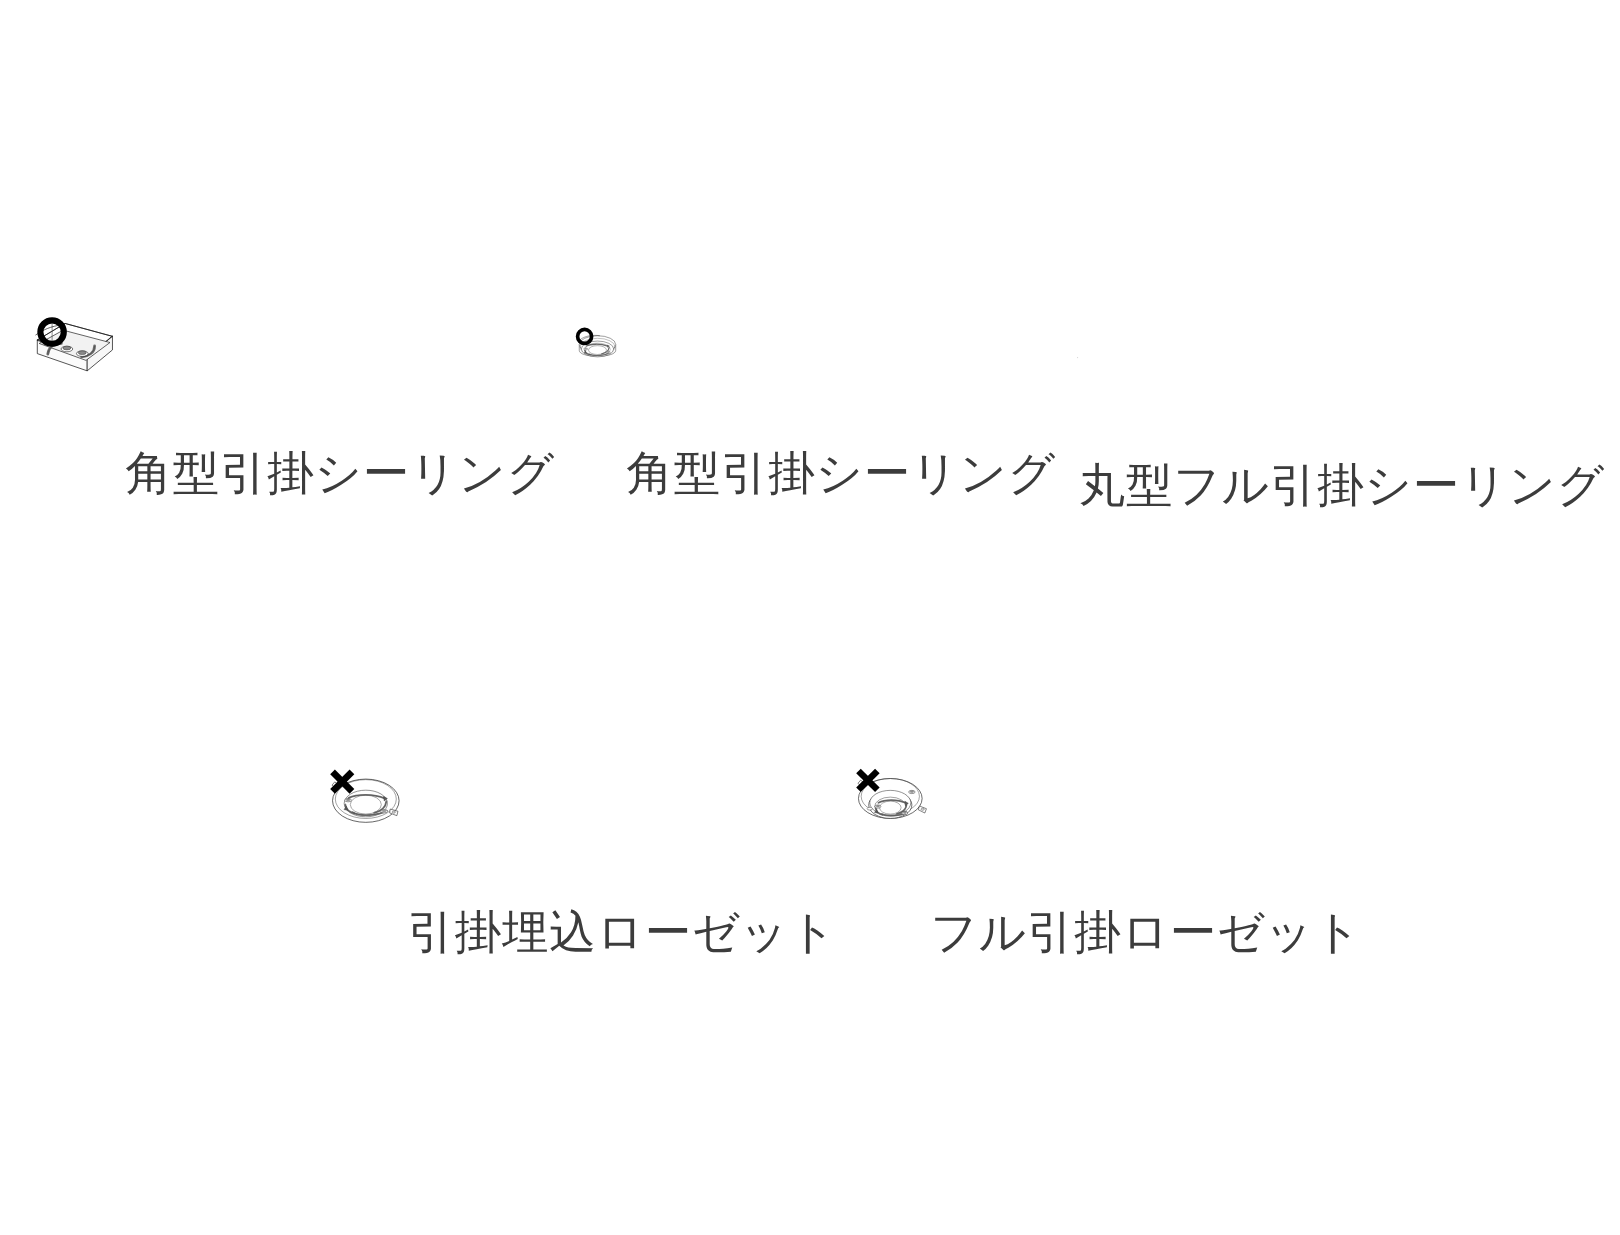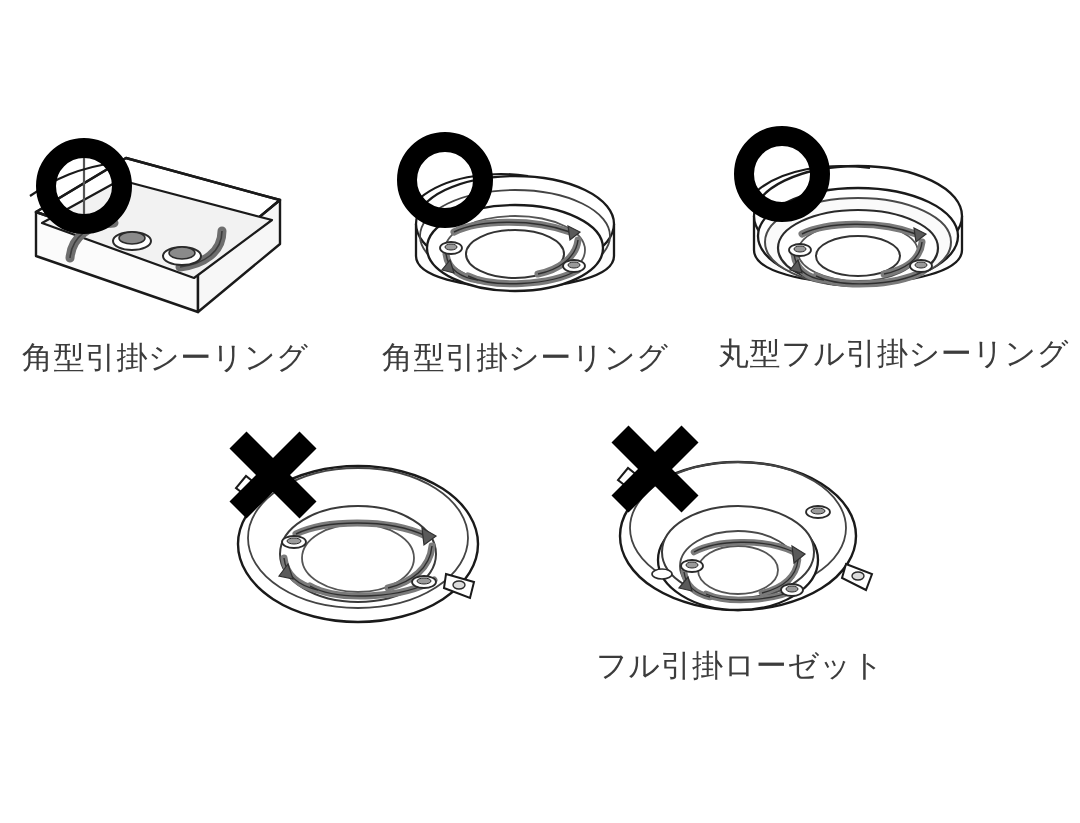--- a/index.html
+++ b/index.html
@@ -17,43 +17,43 @@
   }
   .diagram-root {
     position: relative;
     width: 1080px;
     height: 823px;
     background: #ffffff;
   }
   .fixture-cell {
     position: absolute;
     display: flex;
-    flex-direction: column;
-    align-items: flex-start;
+    flex-direction: row;
+    align-items: flex-end;
   }
   .fixture-art {
     position: relative;
     display: block;
   }
   .fixture-label {
     color: #3c3c3c;
     font-size: 31px;
     line-height: 1.1;
     letter-spacing: 0.5px;
     white-space: nowrap;
     font-weight: 400;
     text-align: center;
   }
   
   #cell-square    { left: 22px;  top: 128px; width: 348px; }
   #cell-round     { left: 382px; top: 128px; width: 322px; }
-  #cell-roundfull { left: 718px; top: 124px; width: 352px; }
+  #cell-roundfull { left: 718px; top: 136px; width: 352px; }
   
   #cell-embedded  { left: 218px; top: 424px; width: 340px; }
-  #cell-fullrose  { left: 596px; top: 424px; width: 340px; }
+  #cell-fullrose  { left: 568px; top: 424px; width: 340px; }
 
   #cell-square .fixture-label,
   #cell-round .fixture-label,
   #cell-roundfull .fixture-label { margin-top: 8px; }
   #cell-embedded .fixture-label,
   #cell-fullrose .fixture-label { margin-top: 10px; }
 </style>
 </head>
 <body>
 
@@ -239,20 +239,21 @@
         <ellipse cx="241" cy="161" rx="6" ry="4" fill="#dcdcdc" stroke="#2a2a2a" stroke-width="1.4"></ellipse>
         <path d="M36 78 l-18 -14 10 -12 20 16 z"></path>
         <ellipse cx="32" cy="74" rx="6" ry="4" fill="#dcdcdc" stroke="#2a2a2a" stroke-width="1.4"></ellipse>
       </g>
 
       <g stroke="#000000" stroke-width="24" stroke-linecap="butt">
         <line x1="20" y1="16" x2="90" y2="86"></line>
         <line x1="90" y1="16" x2="20" y2="86"></line>
       </g>
     </svg>
+    <div class="fixture-label">引掛埋込ローゼット</div>
   </div>
 
   <div class="fixture-cell" id="cell-fullrose">
     <svg class="fixture-art" width="290" height="215" viewBox="0 0 290 215">
 
       <g>
         <ellipse cx="142" cy="112" rx="118" ry="74" fill="#ffffff" stroke="#1a1a1a" stroke-width="2.4"></ellipse>
         <ellipse cx="142" cy="104" rx="108" ry="66" fill="none" stroke="#444444" stroke-width="1.8"></ellipse>
       </g>
 

